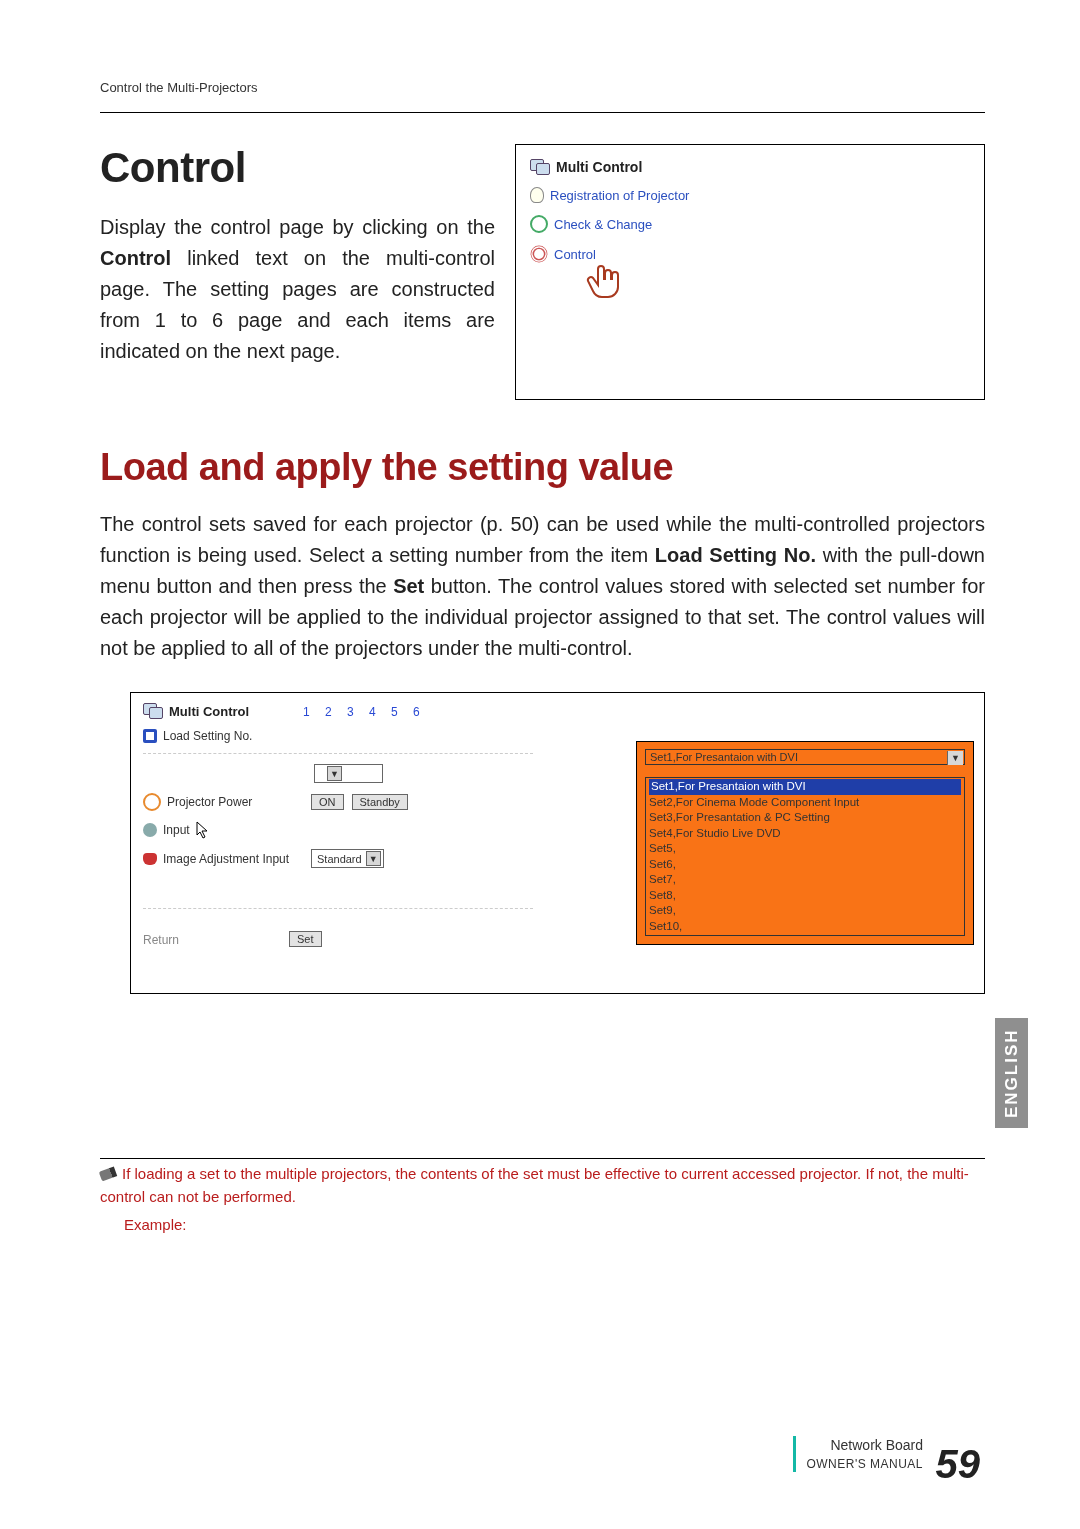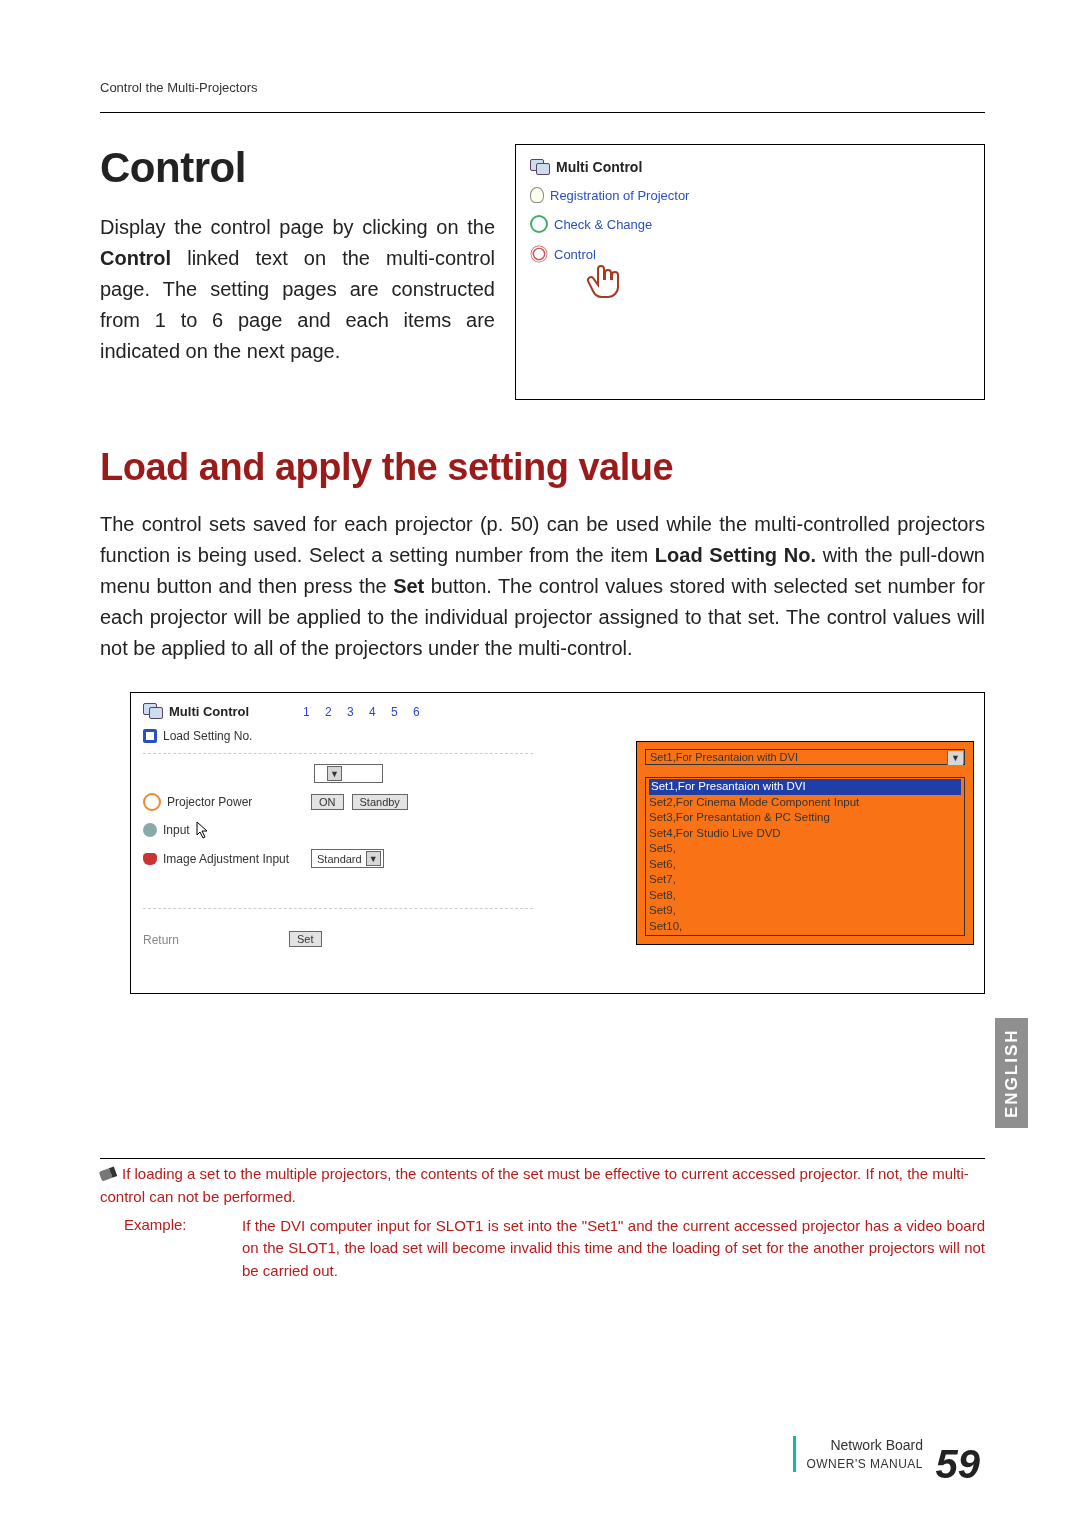--- a/index.html
+++ b/index.html
@@ -309,21 +309,20 @@
   </div>
 
   <div class="side-tab">ENGLISH</div>
 
   <div style="height:140px;"></div>
   <div class="footnote-rule"></div>
   <div class="footnote">
     <span class="pencil"></span><span>If loading a set to the multiple projectors, the contents of the set must be effective to current accessed projector. If not, the multi-control  can not be performed.</span>
     <div style="margin-top:6px;margin-left:24px;">
       <span class="example-label">Example:</span><span style="display:inline;"></span>
-      <div class="example-body" style="margin-top:-22px;">If the DVI computer input for SLOT1 is set into the "Set1" and the current accessed projector has a video board on the SLOT1, the load set will become invalid this time and the loading of set for the another projectors will not be carried out.</div>
     </div>
   </div>
 
   <div class="page-footer">
     <span class="pf-line">
       <span class="pf-small">Network Board</span><br>
       <span class="pf-owner">OWNER'S MANUAL</span>
     </span>
     <span class="pf-num">59</span>
   </div>

